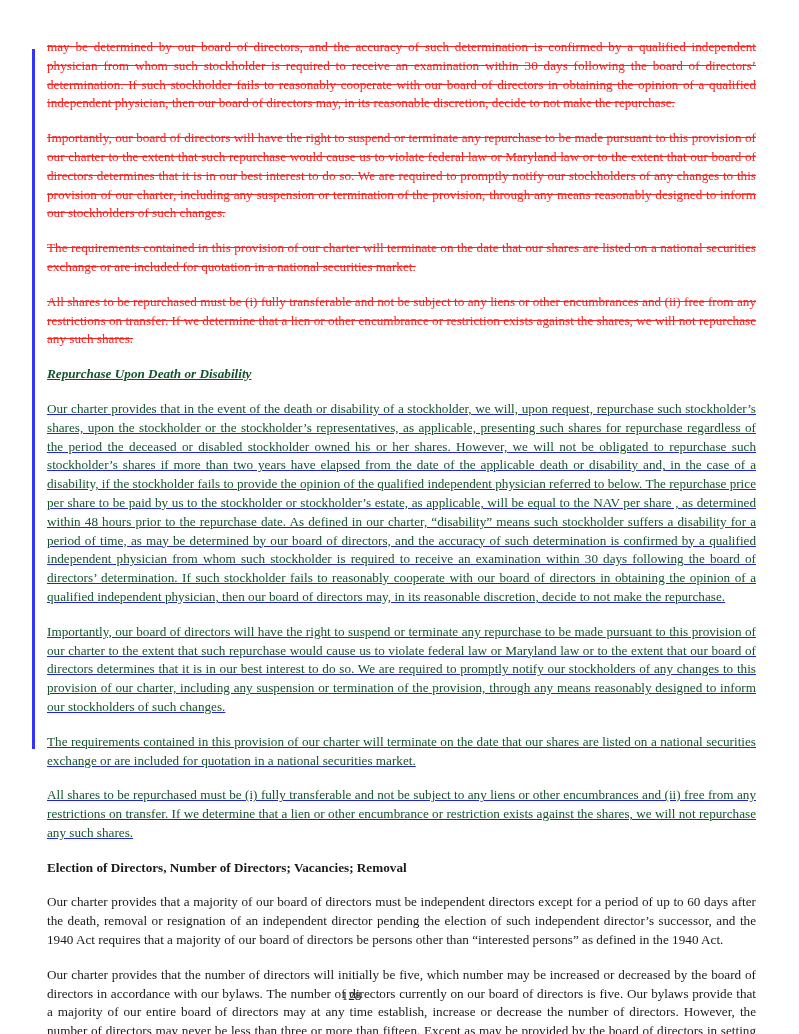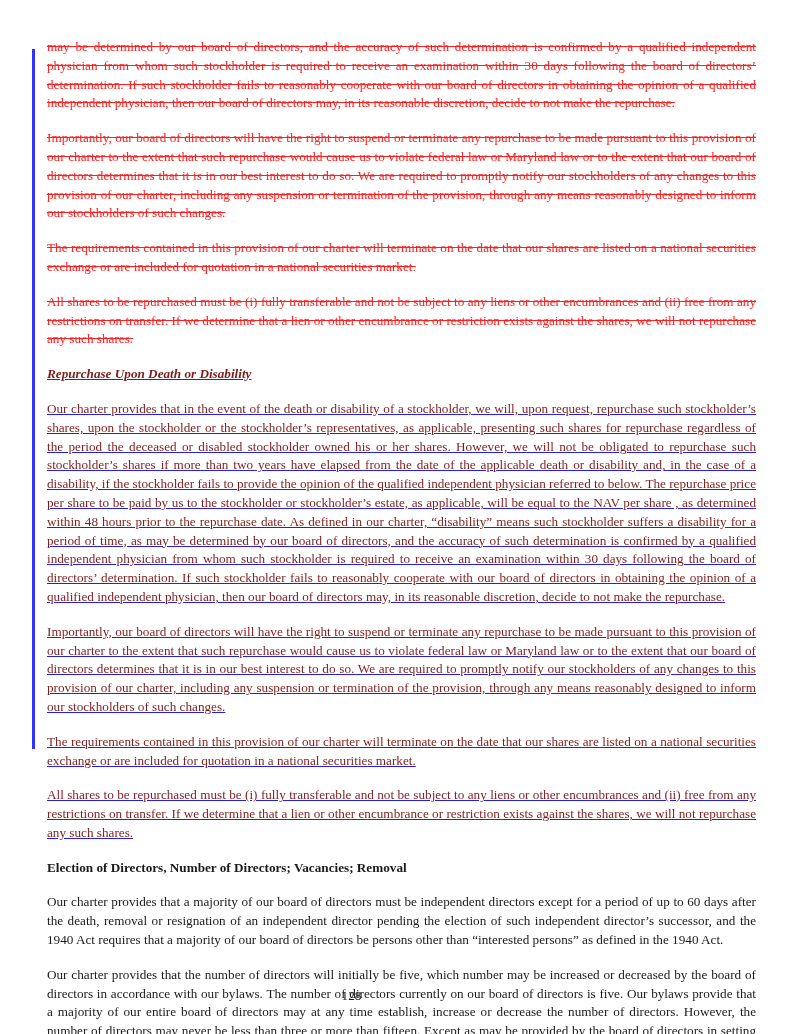--- a/index.html
+++ b/index.html
@@ -8,21 +8,21 @@
     position: absolute; left: 47px; top: 38px; width: 709px;
     font-family: "Liberation Serif", serif; font-size: 13.2px; line-height: 18.8px;
     color: #1a1a1a; text-align: justify;
   }
   .change-bar {
     position: absolute; left: 32px; top: 49px; width: 3px; height: 700px;
     background: #3333ff;
   }
   p { margin: 0 0 16px 0; }
   .del { color: #ff2020; text-decoration: line-through; text-decoration-color: #ff2020; }
-  .ins { color: #7f1d1d; text-decoration: underline; text-decoration-color: #2020e6; }
+  .ins { color: #14532d; text-decoration: underline; text-decoration-color: #2020e6; }
   .heading-ins { font-weight: bold; font-style: italic; }
   .heading { font-weight: bold; margin-bottom: 16px; }
   .pagenum {
     position: absolute; left: 0; width: 703px; top: 988px; text-align: center;
     font-family: "Liberation Serif", serif; font-size: 13.2px; color: #1a1a1a;
   }
 </style>
 </head>
 <body>
 

